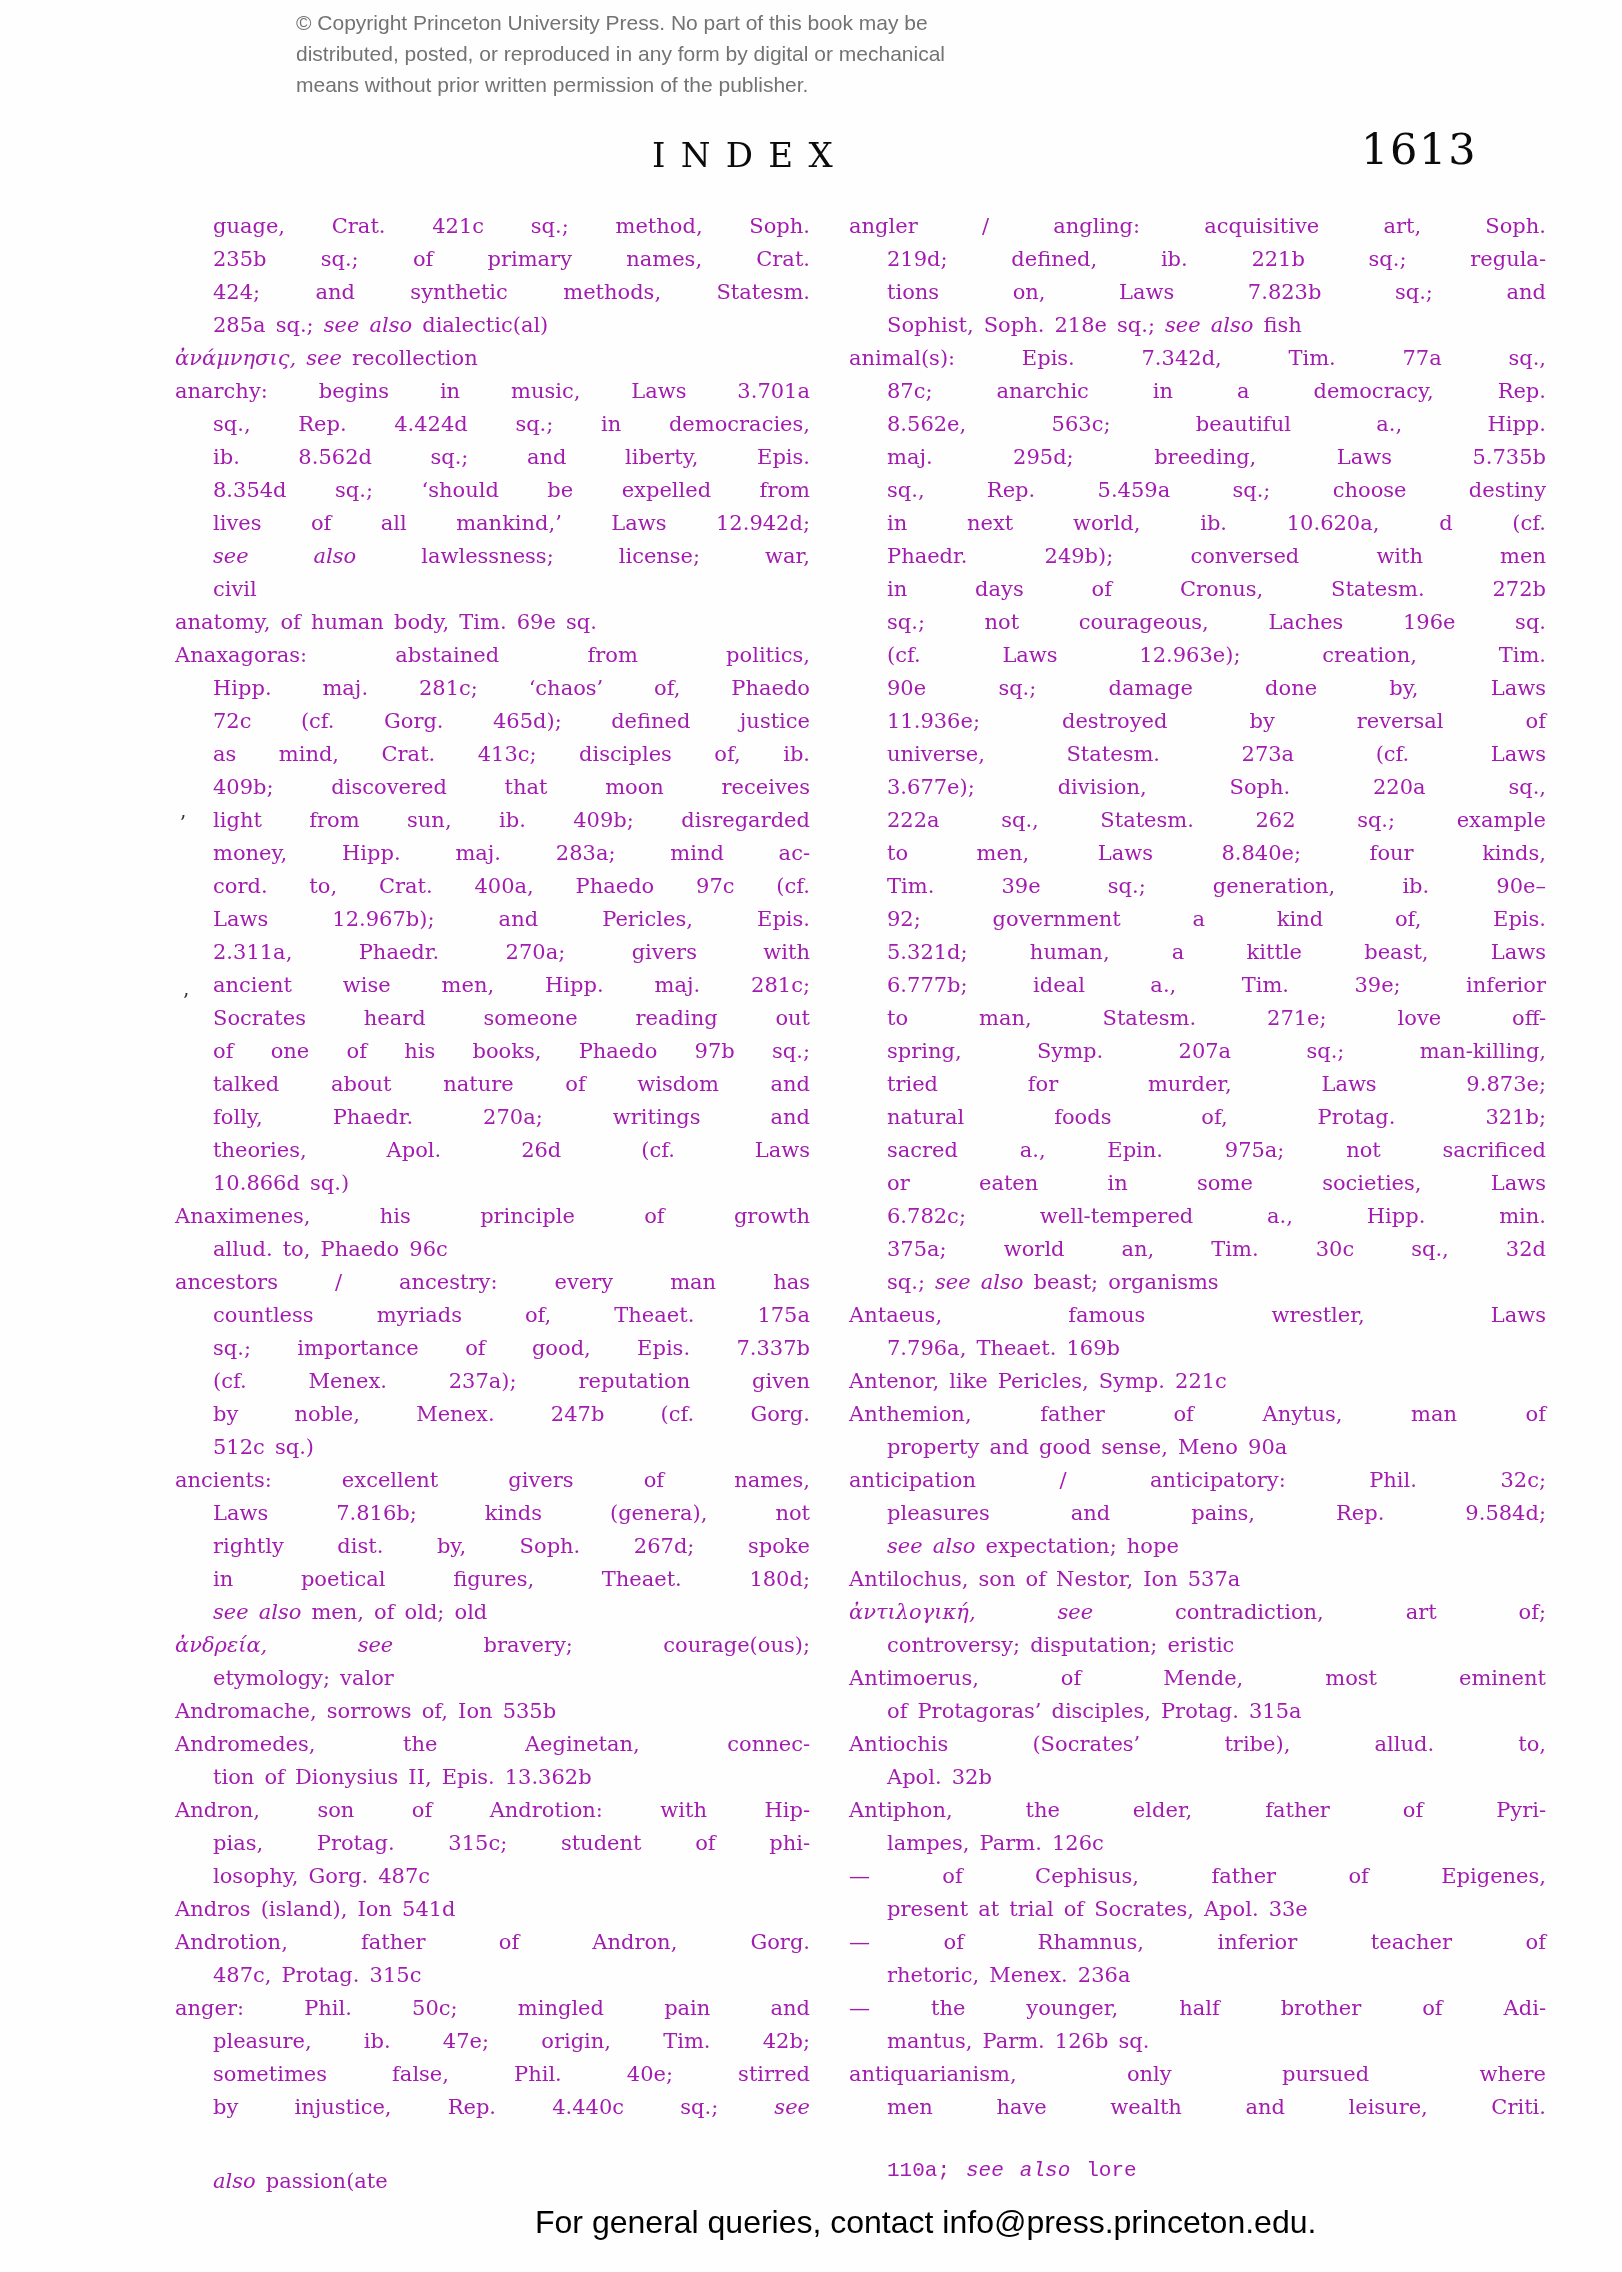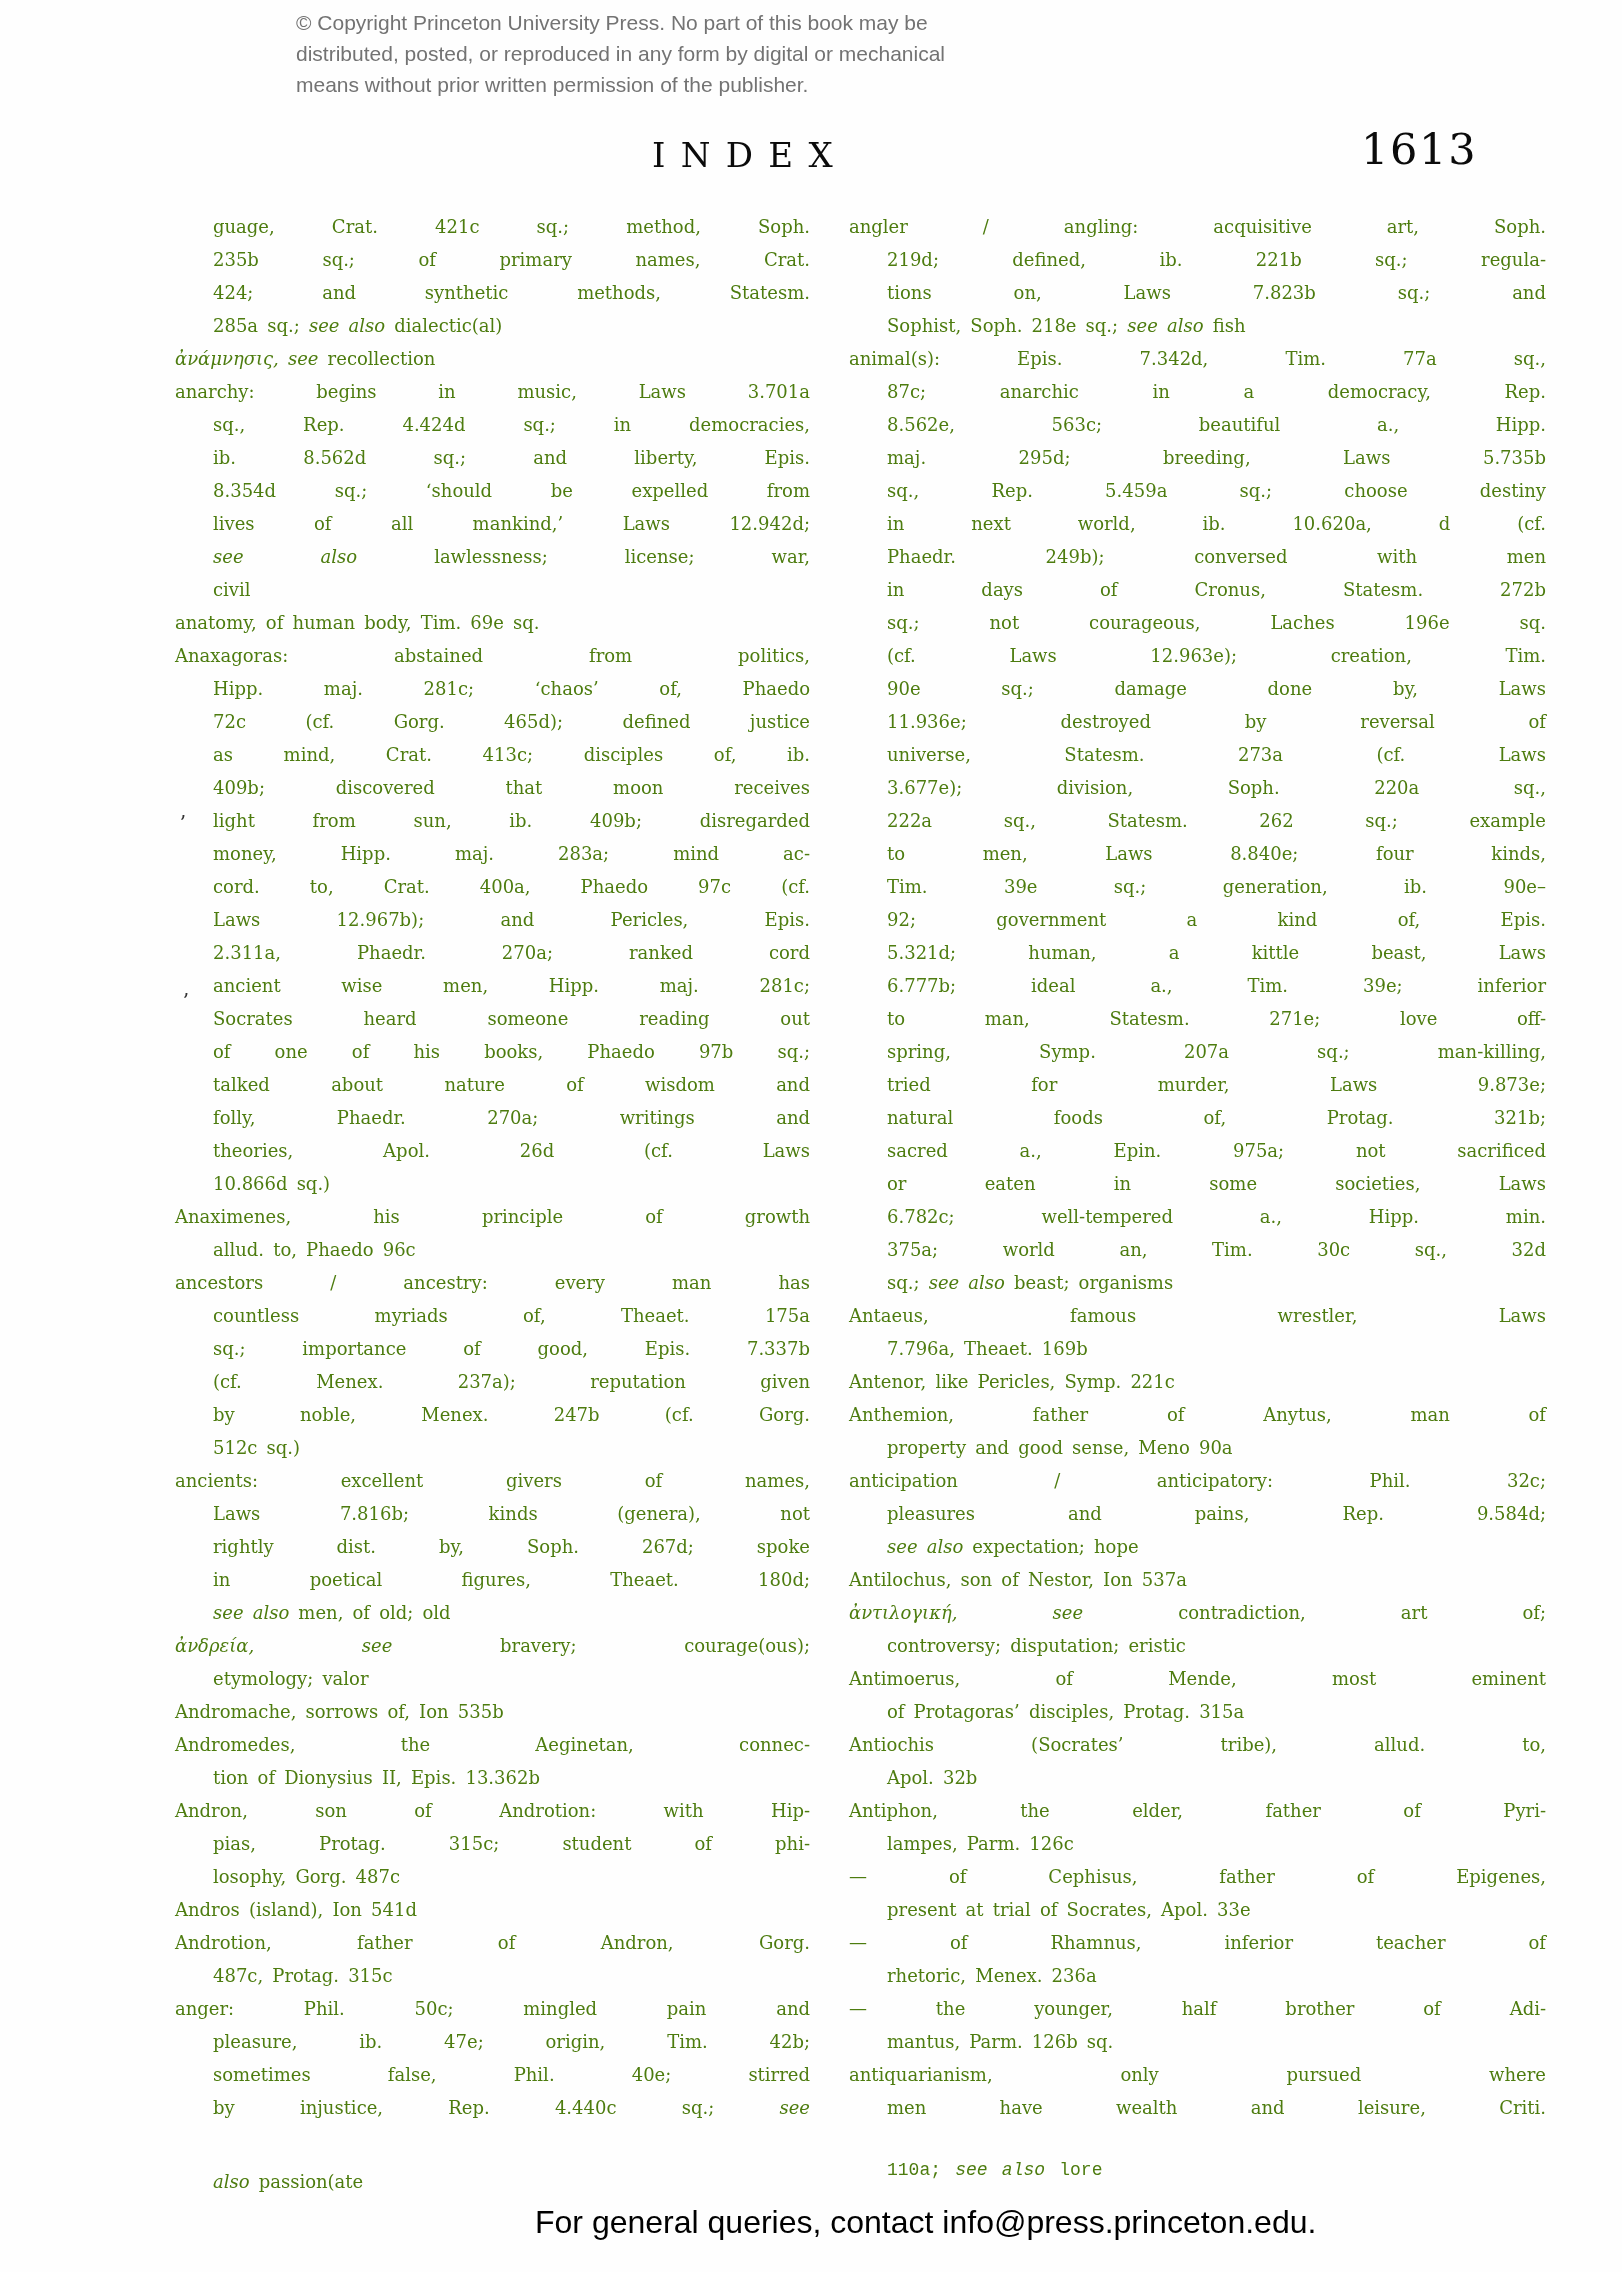--- a/index.html
+++ b/index.html
@@ -26,22 +26,22 @@
     position:absolute;left:652px;top:135px;
     font-size:34px;letter-spacing:0.45em;font-weight:500;
   }
   .page-number{
     position:absolute;left:1361px;top:124px;
     font-size:43px;letter-spacing:1.7px;
   }
   
   .col{
     position:absolute;top:210px;
-    font-size:18px;line-height:33px;
-    word-spacing:3.4px;color:#4d7c0f;
+    font-size:21px;line-height:33px;
+    word-spacing:3.4px;color:#a21caf;
   }
   .col-left{left:175px;width:635px;}
   .col-right{left:849px;width:697px;}
   .line{min-height:33px;}
   .line.ind{padding-left:38px;}
   .line.j{text-align:justify;text-align-last:justify;}
   .it{font-style:italic;}
   .scan-mark{
     position:absolute;font-size:20.4px;color:#333;
   }
@@ -76,21 +76,21 @@
       <div class="line"><span>anatomy, of human body, Tim. 69e sq.</span></div>
       <div class="line j"><span>Anaxagoras: abstained from politics,</span></div>
       <div class="line ind j"><span>Hipp. maj. 281c; ‘chaos’ of, Phaedo</span></div>
       <div class="line ind j"><span>72c (cf. Gorg. 465d); defined justice</span></div>
       <div class="line ind j"><span>as mind, Crat. 413c; disciples of, ib.</span></div>
       <div class="line ind j"><span>409b; discovered that moon receives</span></div>
       <div class="line ind j"><span>light from sun, ib. 409b; disregarded</span></div>
       <div class="line ind j"><span>money, Hipp. maj. 283a; mind ac-</span></div>
       <div class="line ind j"><span>cord. to, Crat. 400a, Phaedo 97c (cf.</span></div>
       <div class="line ind j"><span>Laws 12.967b); and Pericles, Epis.</span></div>
-      <div class="line ind j"><span>2.311a, Phaedr. 270a; ranked cord</span></div>
+      <div class="line ind j"><span>2.311a, Phaedr. 270a; givers with</span></div>
       <div class="line ind j"><span>ancient wise men, Hipp. maj. 281c;</span></div>
       <div class="line ind j"><span>Socrates heard someone reading out</span></div>
       <div class="line ind j"><span>of one of his books, Phaedo 97b sq.;</span></div>
       <div class="line ind j"><span>talked about nature of wisdom and</span></div>
       <div class="line ind j"><span>folly, Phaedr. 270a; writings and</span></div>
       <div class="line ind j"><span>theories, Apol. 26d (cf. Laws</span></div>
       <div class="line ind"><span>10.866d sq.)</span></div>
       <div class="line j"><span>Anaximenes, his principle of growth</span></div>
       <div class="line ind"><span>allud. to, Phaedo 96c</span></div>
       <div class="line j"><span>ancestors / ancestry: every man has</span></div>

